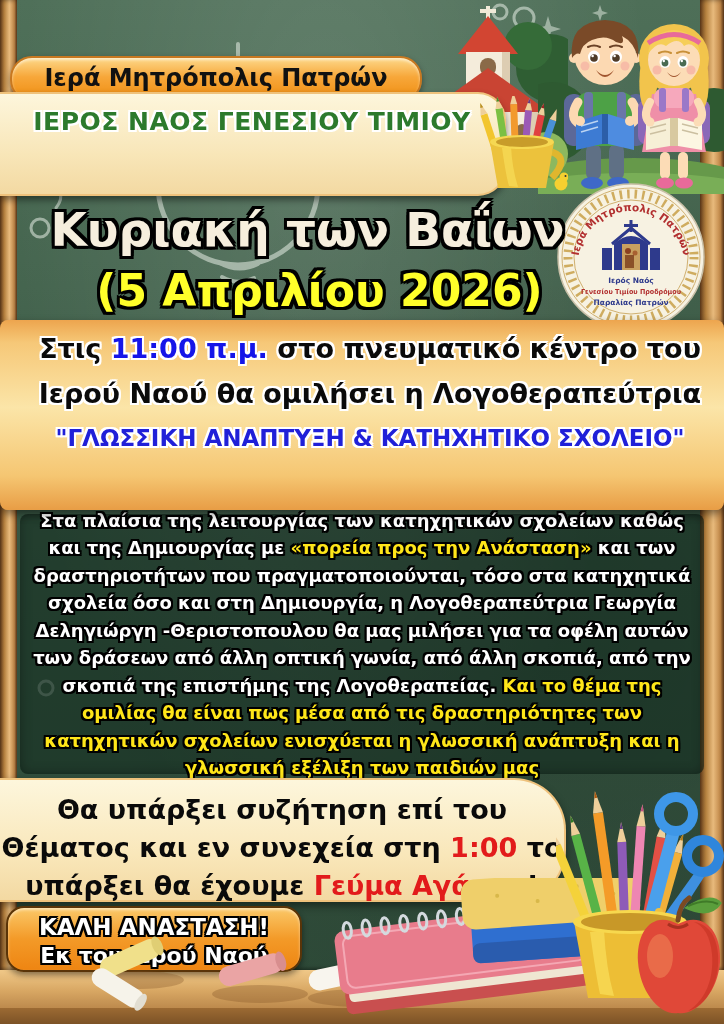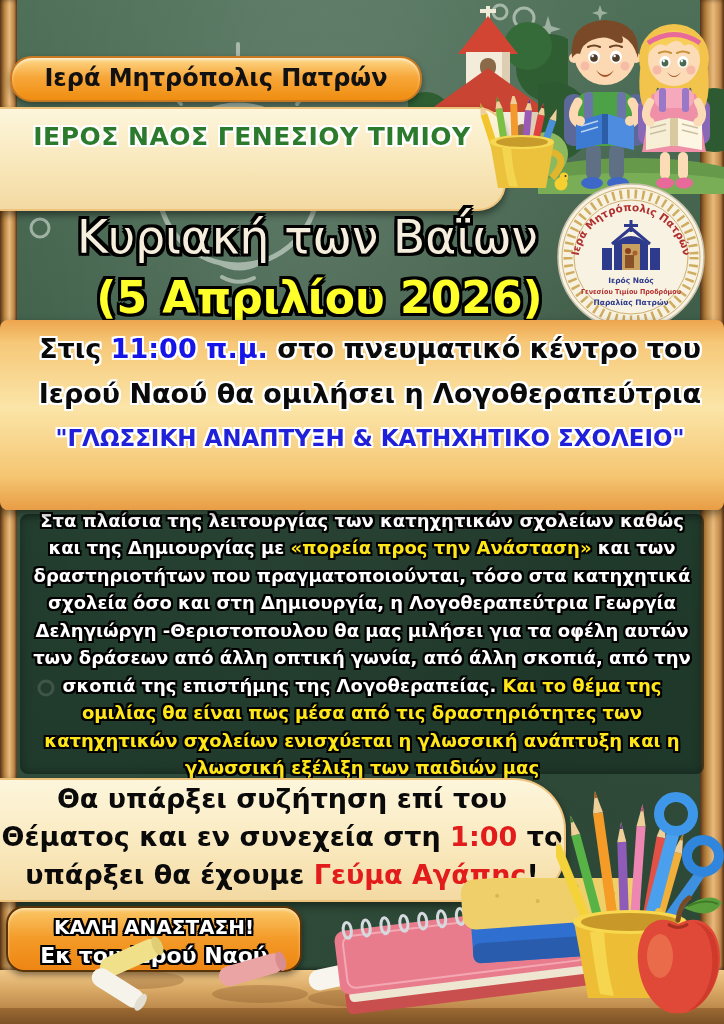--- a/index.html
+++ b/index.html
@@ -27,51 +27,51 @@
     background:linear-gradient(180deg,#9c6a33,#7c5226);}
   
   .ow{text-shadow:-2px -2px 0 #fff,2px -2px 0 #fff,-2px 2px 0 #fff,2px 2px 0 #fff,-2px 0 0 #fff,2px 0 0 #fff,0 -2px 0 #fff,0 2px 0 #fff;}
   .ob{text-shadow:-2px -2px 0 #000,2px -2px 0 #000,-2px 2px 0 #000,2px 2px 0 #000,-2px 0 0 #000,2px 0 0 #000,0 -2px 0 #000,0 2px 0 #000;}
   .ob3{text-shadow:-3px -3px 0 #000,3px -3px 0 #000,-3px 3px 0 #000,3px 3px 0 #000,-3px 0 0 #000,3px 0 0 #000,0 -3px 0 #000,0 3px 0 #000;}
   
   .pill-metropolis{left:10px;top:56px;width:408px;height:42px;z-index:20;border-radius:22px;
     background:linear-gradient(180deg,#fdd98a,#f7a73a 45%,#ef8d10);
     border:2px solid #c87820; box-shadow:0 3px 6px rgba(0,0,0,.4), inset 0 2px 3px rgba(255,255,255,.55);
     line-height:40px;font-size:24px;font-weight:bold;color:#111;}
-  .panel-name{left:0;top:107px;width:506px;height:104px;z-index:20;border-radius:0 28px 28px 0;
+  .panel-name{left:0;top:92px;width:506px;height:104px;z-index:20;border-radius:0 28px 28px 0;
     background:linear-gradient(180deg,#fdf6dc,#f8e6b8 60%,#f3d9a2);
     border:2px solid #efc27c;border-left:none;
     box-shadow:0 4px 7px rgba(0,0,0,.45);padding-top:9px;box-sizing:border-box;}
   .panel-name div{line-height:38px;font-size:25px;font-weight:bold;color:#2c7a2c;letter-spacing:.5px;}
   .title-block{left:15px;top:200px;width:585px;z-index:20;}
-  .title-line{font-size:47px;line-height:60px;font-weight:normal;color:#f6eedd;margin-top:7px;}
+  .title-line{font-size:47px;line-height:60px;font-weight:bold;color:#f6eedd;}
   .date-line{font-size:44px;line-height:62px;font-weight:bold;color:#ffff2a;padding-left:24px;}
   .panel-gold{left:0;top:320px;width:724px;height:190px;z-index:20;border-radius:8px;
     background:linear-gradient(180deg,#eda54e 0%,#f6c878 12%,#fbe5a8 46%,#f5c672 82%,#e89d45 100%);
     box-shadow:0 4px 9px rgba(0,0,0,.45);padding-top:6px;box-sizing:border-box;}
   .panel-gold div{line-height:45px;font-size:27px;font-weight:bold;color:#0a0a0a;padding-left:16px;}
   .panel-gold .topic{font-size:23px;color:#2020d8;}
   .c-blue{color:#1515e8;}
   .panel-par{left:20px;top:514px;width:684px;height:260px;z-index:15;border-radius:8px;
     background:rgba(13,37,25,.50);box-shadow:inset 0 0 12px rgba(0,0,0,.35);
     display:flex;align-items:center;box-sizing:border-box;padding:4px 9px;}
   .panel-par p{margin:0;width:100%;text-align:center;font-size:18px;line-height:27.5px;
     font-weight:bold;color:#fff;}
   .c-yellow{color:#ffe619;}
   .panel-disc{left:0;top:778px;width:566px;height:124px;z-index:20;border-radius:0 52px 52px 0;
     background:linear-gradient(180deg,#fdf6dc,#f9e7ba 62%,#f3d9a2);
     border:2px solid #efc27c;border-left:none;
-    box-shadow:0 4px 8px rgba(0,0,0,.45);padding-top:0;box-sizing:border-box;}
+    box-shadow:0 4px 8px rgba(0,0,0,.45);padding-top:11px;box-sizing:border-box;}
   .panel-disc div{line-height:38px;font-size:27px;font-weight:bold;color:#0a0a0a;}
   .c-red{color:#e21b1b;margin-top:44px;}
   .pill-footer{left:6px;top:906px;width:296px;height:66px;z-index:21;border-radius:18px;
     background:linear-gradient(180deg,#fbc868,#f39a28 50%,#ee8512);
     border:2px solid #5a3408;box-shadow:0 3px 6px rgba(0,0,0,.45), inset 0 2px 3px rgba(255,255,255,.5);
     padding-top:4px;box-sizing:border-box;}
-  .pill-footer .f1{line-height:30px;font-size:20px;font-weight:bold;color:#fff;}
+  .pill-footer .f1{line-height:30px;font-size:23px;font-weight:bold;color:#fff;}
   .pill-footer .f2{line-height:28px;font-size:22px;font-weight:bold;color:#fff;}
   svg{display:block;}
 </style>
 </head>
 <body>
 
 <div class="poster">
 
   <svg class="abs" style="left:0;top:0;z-index:1" width="724" height="1024" viewBox="0 0 724 1024">
     <g stroke="#e7efe6" fill="none" stroke-linecap="round" opacity=".55">

